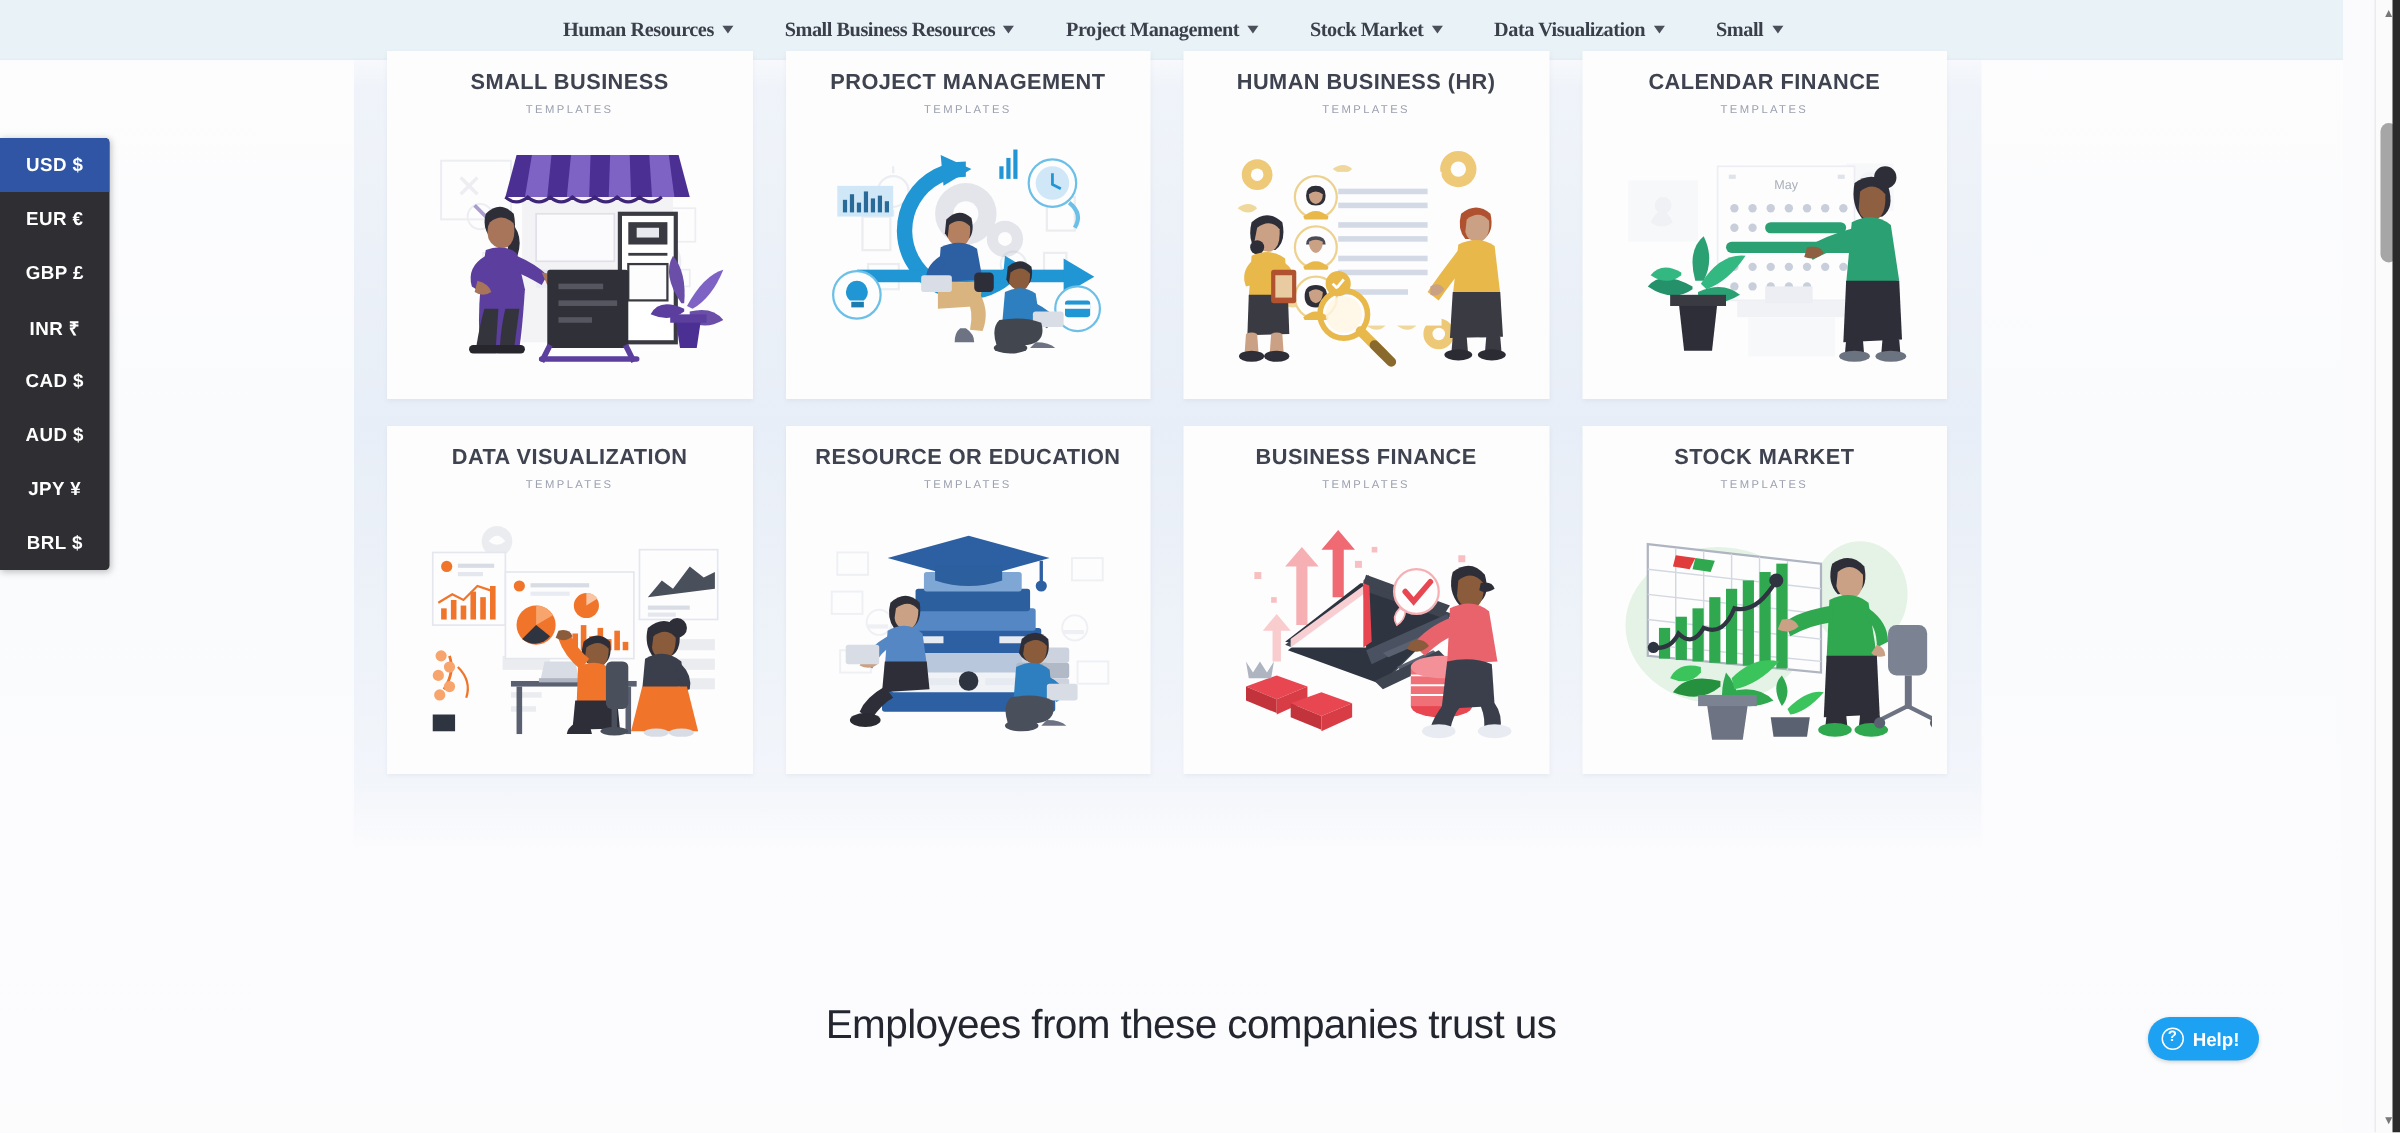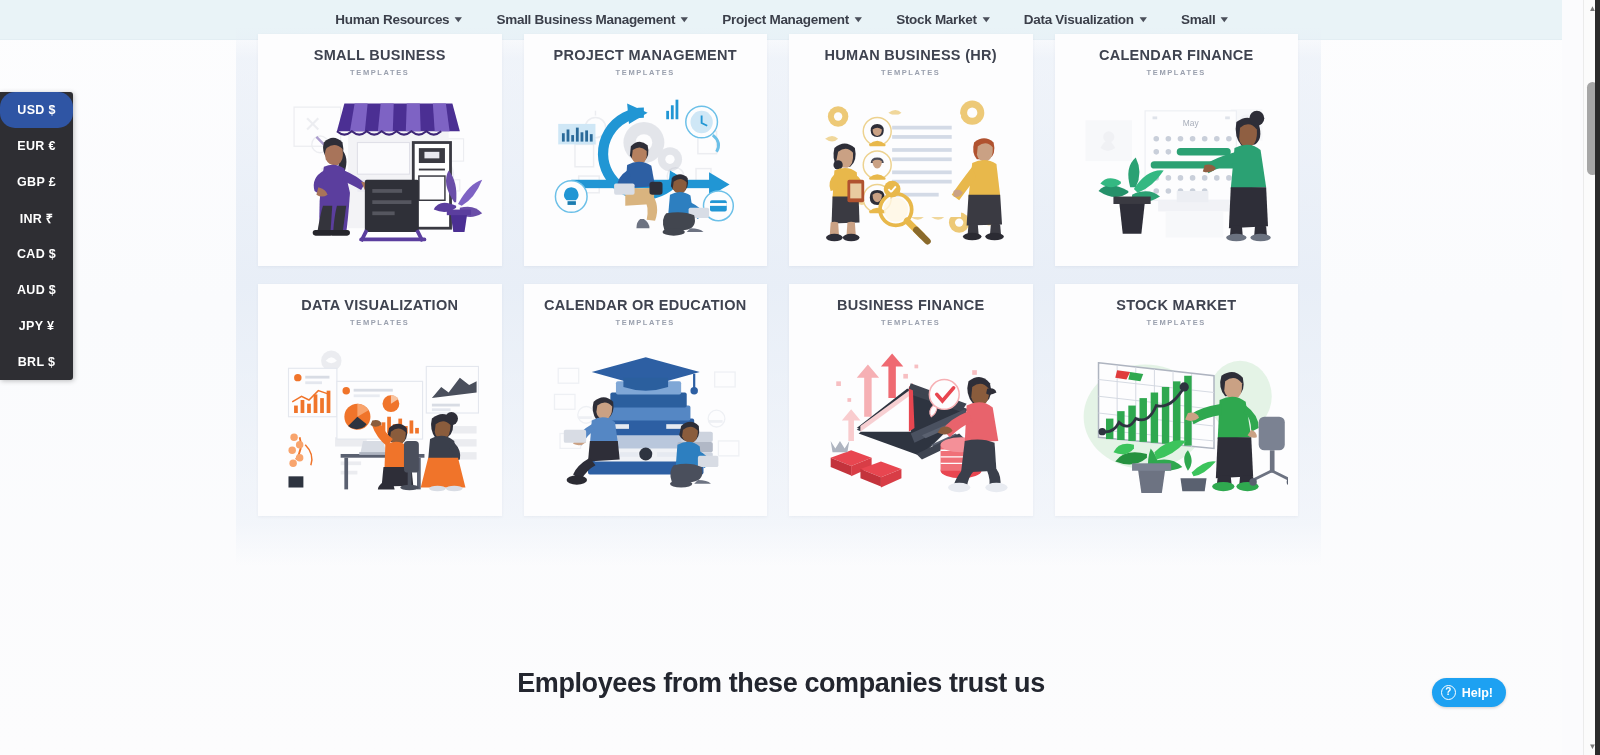--- a/index.html
+++ b/index.html
@@ -31,20 +31,21 @@
     position: absolute;
     left: 0; top: 0;
     width: 1562px;
     height: 40px;
     background: #e9f3f7;
     display: flex;
     align-items: center;
     justify-content: center;
     gap: 36px;
     border-bottom: 1px solid #e3eef3;
+    font-family: Liberation Serif, serif;
   }
   .nav-item {
     display: flex;
     align-items: center;
     gap: 7px;
     font-size: 13.5px;
     font-weight: 600;
     color: #3b3f4a;
     letter-spacing: -0.3px;
     cursor: pointer;
@@ -75,21 +76,21 @@
     display: flex;
     align-items: center;
     justify-content: center;
     font-size: 12.5px;
     font-weight: 700;
     color: #ffffff;
     letter-spacing: 0.3px;
     cursor: pointer;
     user-select: none;
   }
-  .cur-item.active { background: #2f55a4; border-radius: 15px; }
+  .cur-item.active { background: #2f55a4; }
 
   
   #grid {
     position: absolute;
     left: 258px;
     top: 34px;
     width: 1040px;
     display: grid;
     grid-template-columns: repeat(4, 1fr);
     column-gap: 22px;
@@ -128,46 +129,46 @@
   .card-title {
     font-size: 14.5px;
     font-weight: 700;
     color: #3f4350;
     letter-spacing: 0.3px;
     text-align: center;
     line-height: 1.1;
   }
   .card-sub {
     font-size: 7.5px;
-    font-weight: 700;
+    font-weight: 400;
     color: #9aa0ae;
     letter-spacing: 1.6px;
     margin-top: 4px;
     text-align: center;
   }
   .art {
     margin-top: 6px;
     width: 100%;
     flex: 1;
     display: flex;
     align-items: center;
     justify-content: flex-start;
     overflow: hidden;
   }
   .art svg { width: 100%; height: 100%; }
 
   
   #trust {
     position: absolute;
-    left: 0;
+    left: 13px;
     top: 668px;
     width: 1562px;
     text-align: center;
     font-size: 27px;
-    font-weight: 700;
+    font-weight: 400;
     color: #23262f;
     letter-spacing: -0.4px;
   }
 
   
   #help {
     position: absolute;
     right: 56px;
     top: 678px;
     height: 29px;
@@ -230,21 +231,21 @@
 <body>
 
 <div id="page">
 
   <div id="navbar">
     <div class="nav-item">
       <span class="label">Human Resources</span>
       <span class="chev">▾</span>
     </div>
     <div class="nav-item">
-      <span class="label">Small Business Management</span>
+      <span class="label">Small Business Resources</span>
       <span class="chev">▾</span>
     </div>
     <div class="nav-item">
       <span class="label">Project Management</span>
       <span class="chev">▾</span>
     </div>
     <div class="nav-item">
       <span class="label">Stock Market</span>
       <span class="chev">▾</span>
     </div>
@@ -673,21 +674,21 @@
               <circle cx="34" cy="126" r="4"></circle>
             <circle cx="27" cy="132" r="4"></circle>
           </g>
           <path d="M40 112 q10 10 6 22" fill="none" stroke="#f0742a" stroke-width="1.6"></path>
           <rect x="22" y="146" width="16" height="12" fill="#2e3440"></rect>
         </svg>
       </div>
     </div>
 
     <div class="card">
-      <div class="card-title">CALENDAR OR EDUCATION</div>
+      <div class="card-title">RESOURCE OR EDUCATION</div>
       <div class="card-sub">TEMPLATES</div>
       <div class="art">
         <svg viewBox="0 0 240 170" preserveAspectRatio="xMidYMid meet">
           <g opacity="0.3" fill="#cdd3de" stroke="#cdd3de">
             <rect x="26" y="30" width="22" height="16" fill="none" stroke-width="1.4"></rect>
             <rect x="22" y="58" width="22" height="16" fill="none" stroke-width="1.4"></rect>
             <rect x="28" y="100" width="22" height="16" fill="none" stroke-width="1.4"></rect>
             <rect x="194" y="34" width="22" height="16" fill="none" stroke-width="1.4"></rect>
             <rect x="198" y="108" width="22" height="16" fill="none" stroke-width="1.4"></rect>
             <circle cx="56" cy="80" r="9" fill="none" stroke-width="1.4"></circle>

